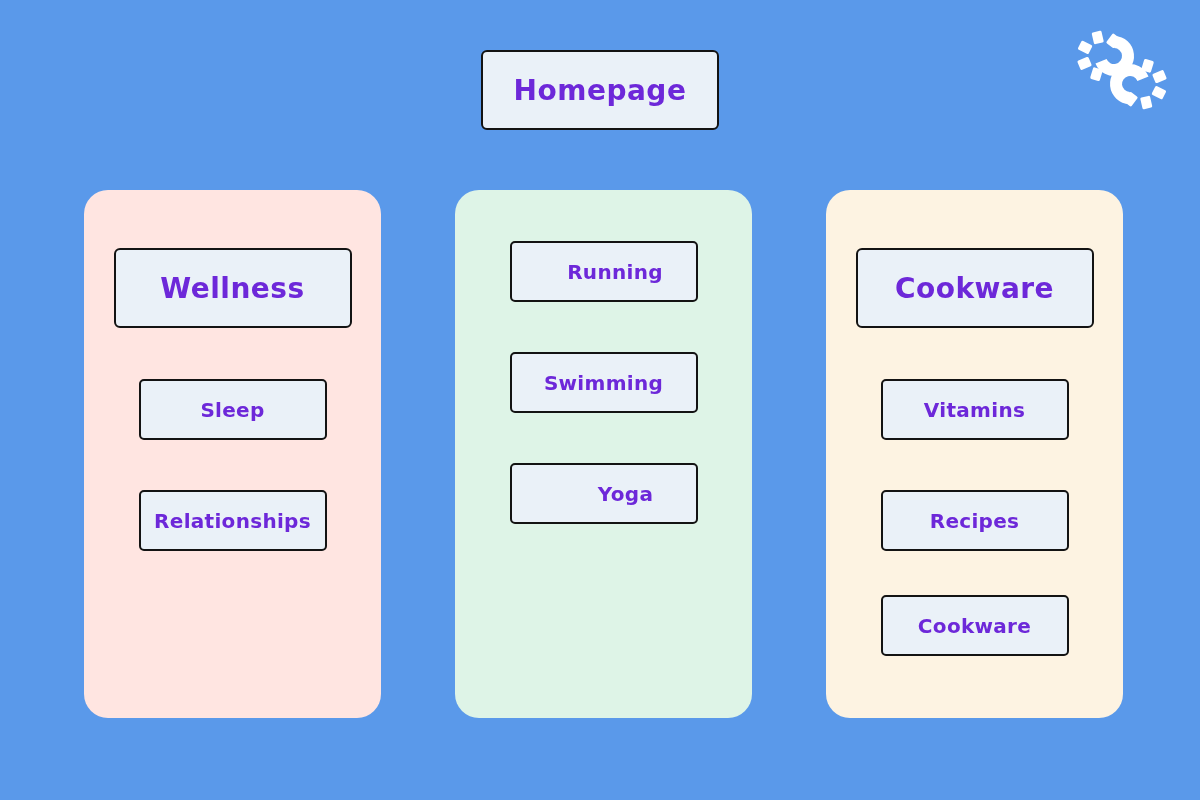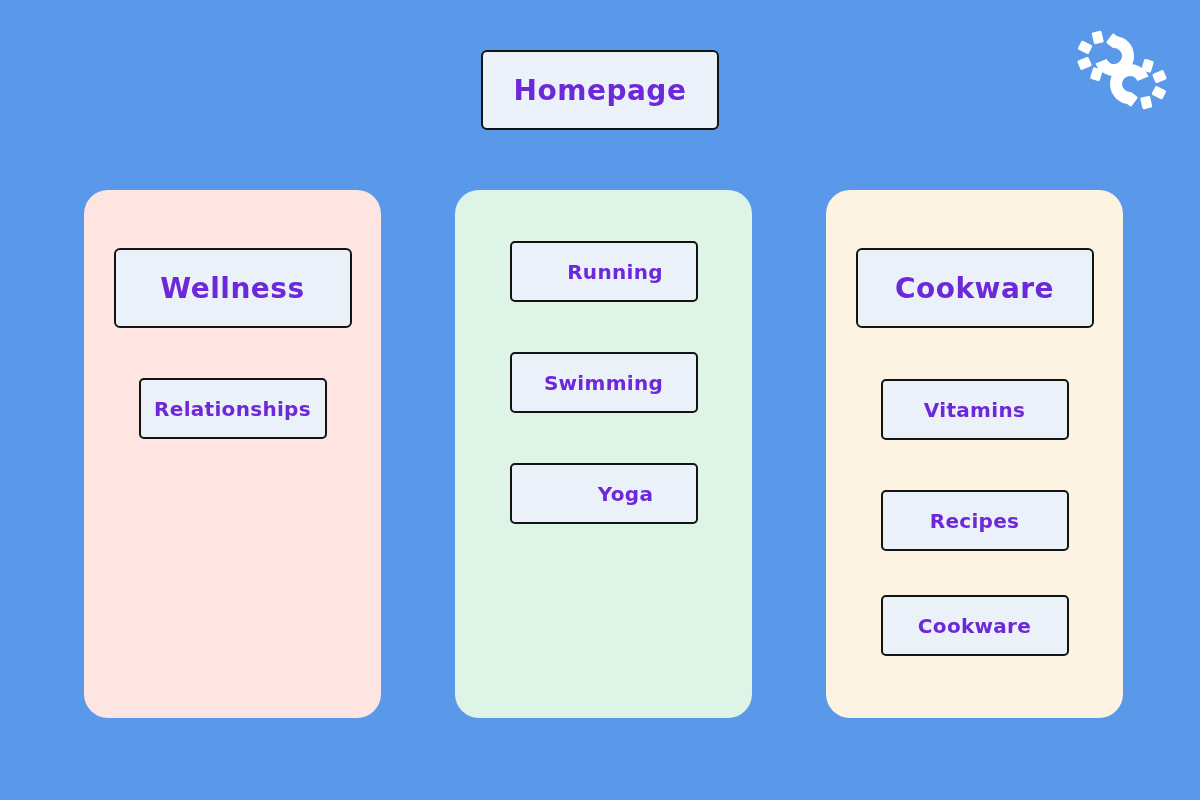--- a/index.html
+++ b/index.html
@@ -98,20 +98,23 @@
         </g>
     </svg>
   </div>
 
   <div class="columns">
 
     <section class="panel" style="background-color: rgb(255, 229, 225);">
       <div class="node cat-node" style="background-color: rgb(234, 241, 248);">
         <span>Wellness</span>
       </div>
+      <div class="node child-node first" style="background-color: rgb(234, 241, 248);">
+        <span>Sleep</span>
+      </div>
       <div class="node child-node" style="background-color: rgb(234, 241, 248);">
         <span>Relationships</span>
       </div>
     </section>
 
     <section class="panel" style="background-color: rgb(222, 244, 231);">
       <div class="node child-node first" style="background-color: rgb(234, 241, 248); padding-left: 23px;">
         <span>Running</span>
       </div>
       <div class="node child-node" style="background-color: rgb(234, 241, 248);">

